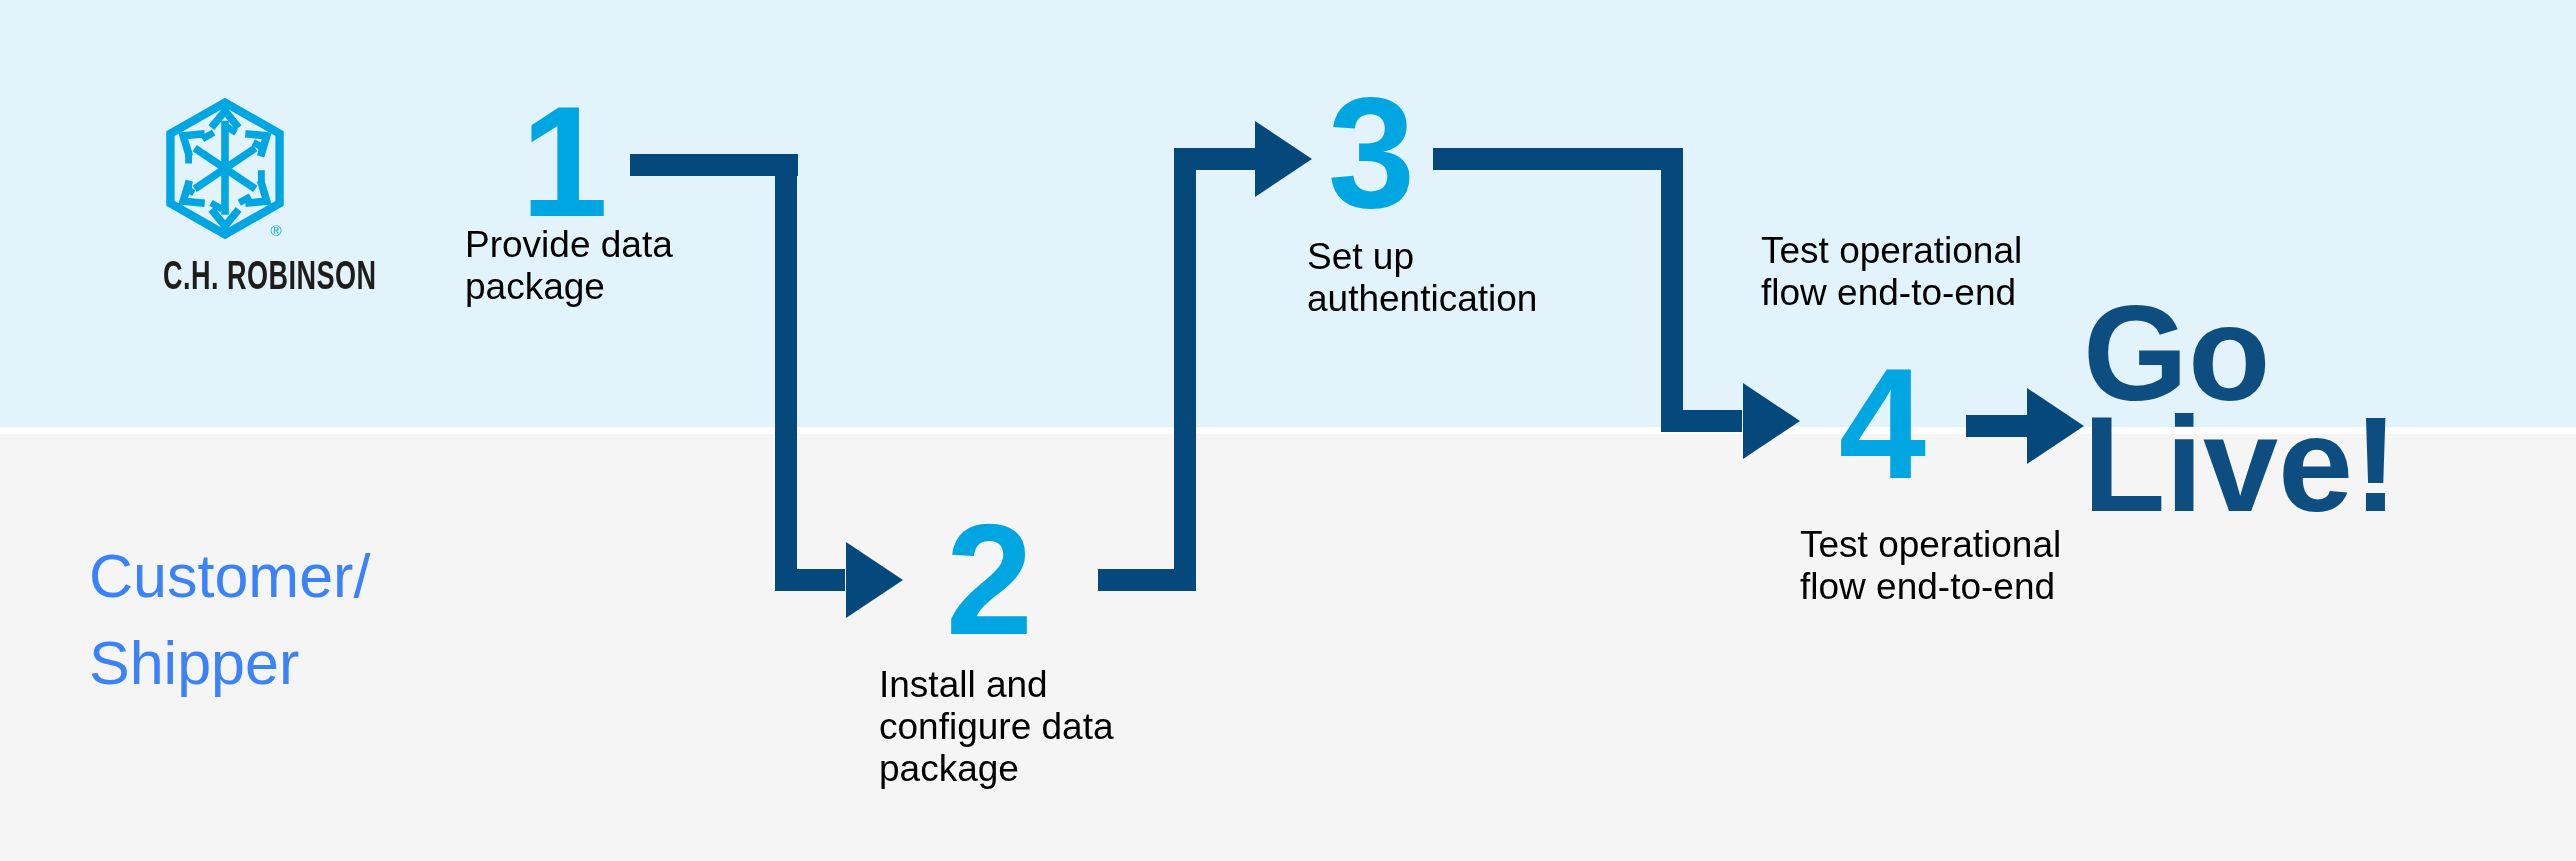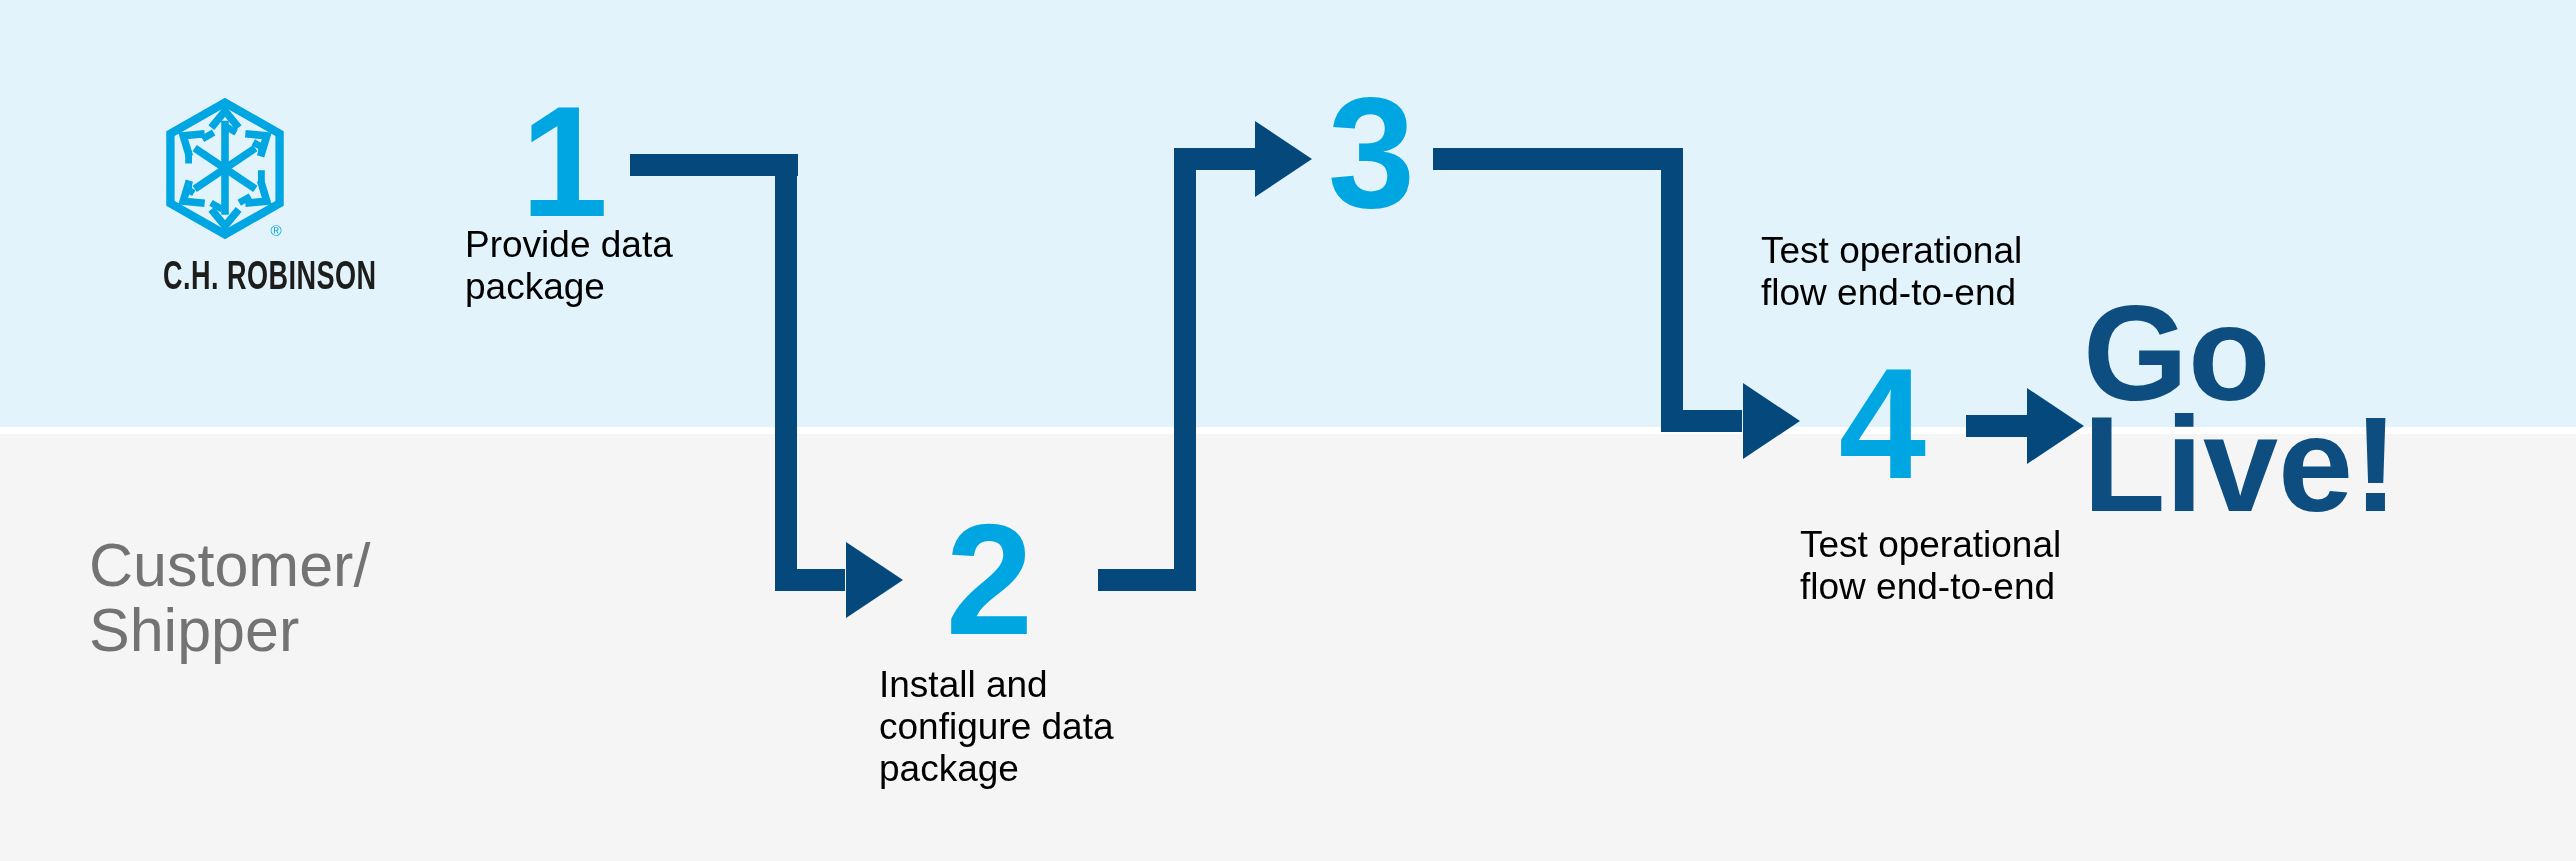--- a/index.html
+++ b/index.html
@@ -16,21 +16,21 @@
   .logo-icon{position:absolute;left:164px;top:98px;z-index:2;}
   .wordmark{
     position:absolute;left:163px;top:255px;z-index:2;
     font-size:41px;font-weight:700;color:#1D1D1B;line-height:1;white-space:nowrap;
     transform:scaleX(0.66);transform-origin:left top;letter-spacing:0.7px;
   }
 
   
   .lane-label{
     position:absolute;left:89px;top:533px;z-index:2;
-    font-size:61px;line-height:65px;color:#737373;white-space:pre-line;
+    font-size:61px;line-height:87px;color:#3b82f6;white-space:pre-line;
   }
 
   
   .num{
     position:absolute;width:119px;text-align:center;z-index:2;
     font-size:157px;font-weight:700;line-height:1;color:#00A6E2;
   }
   .num1{left:505px;top:83px;}
   .num2{left:930px;top:501px;}
   .num3{left:1312px;top:74px;}
@@ -112,20 +112,22 @@
 package</div>
 
   <div>
     <div class="bar" style="left:1098px;top:569px;width:98px;height:22px;"></div>
     <div class="bar" style="left:1174px;top:148px;width:22px;height:443px;"></div>
     <div class="bar" style="left:1174px;top:148px;width:81px;height:22px;"></div>
     <div class="head-right" style="left:1255px;top:121px;"></div>
   </div>
 
   <div class="num num3">3</div>
+  <div class="lbl lbl3">Set up
+authentication</div>
 
   <div>
     <div class="bar" style="left:1433px;top:148px;width:250px;height:22px;"></div>
     <div class="bar" style="left:1661px;top:148px;width:22px;height:284px;"></div>
     <div class="bar" style="left:1661px;top:410px;width:81px;height:22px;"></div>
     <div class="head-right" style="left:1743px;top:383px;"></div>
   </div>
 
   <div class="lbl lbl4a">Test operational
 flow end-to-end</div>

